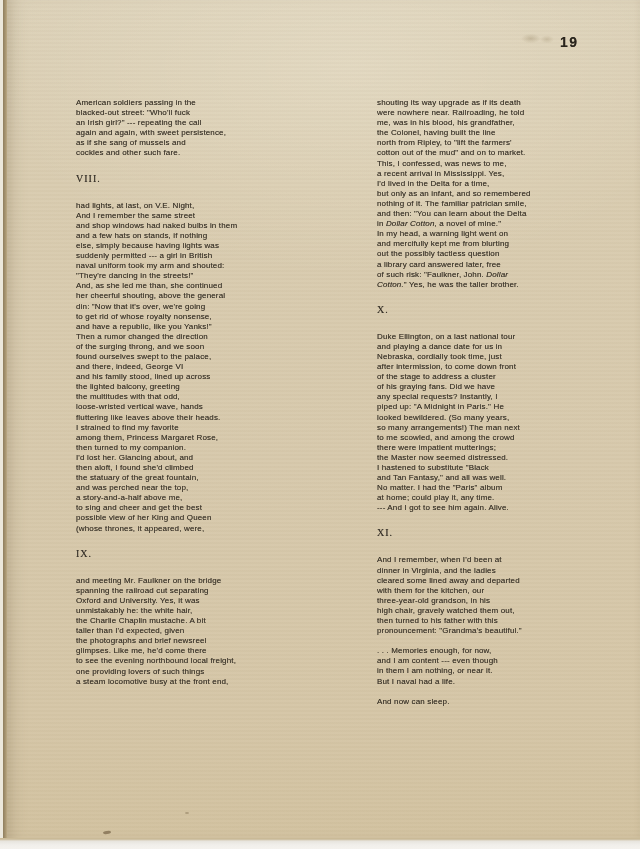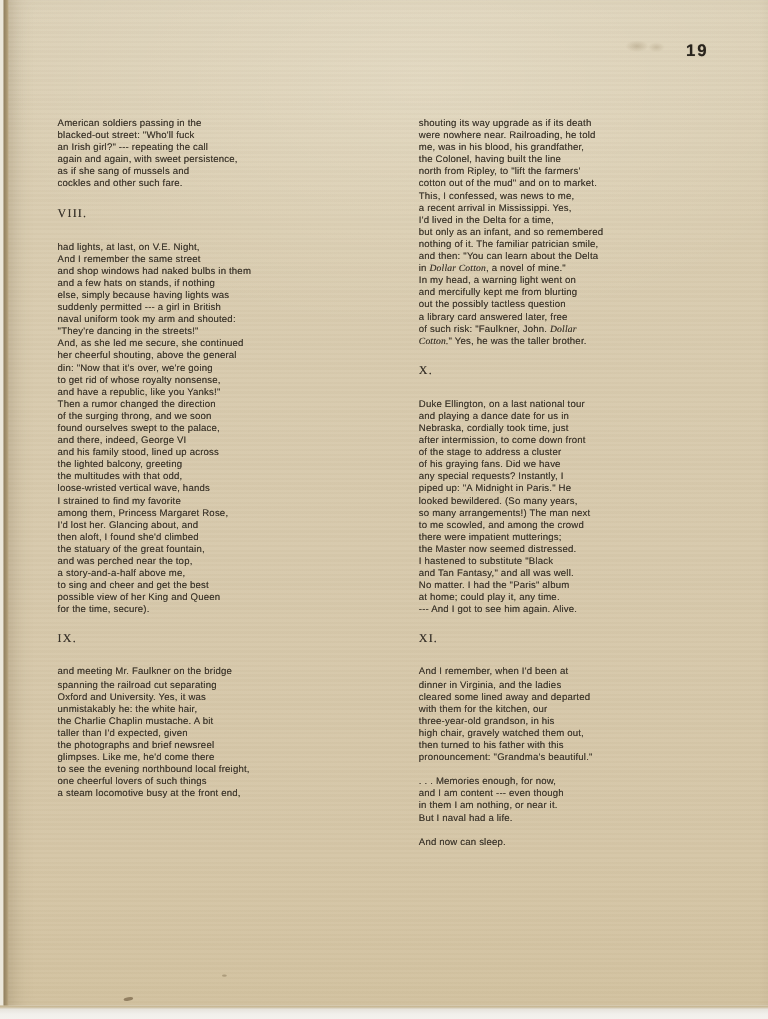--- a/index.html
+++ b/index.html
@@ -34,21 +34,21 @@
     position: absolute; left: 3px; top: 0; bottom: 0; width: 4px;
     background: linear-gradient(90deg, #8f7e5e, #a79571 60%, #bcaa85);
   }
   .bottom-strip {
     position: absolute; left: 0; bottom: 0; width: 640px; height: 11px;
     background: linear-gradient(180deg, #cdbd9a 0, #c7b794 1px, #e7e4dd 3px, #f1efeb 7px, #f4f2ee 100%);
   }
   .page-number {
     position: absolute;
     left: 560px; top: 34px; width: 42px;
-    text-align: center;
+    text-align: left;
     font-weight: bold;
     font-size: 14px;
     letter-spacing: 1.5px;
     color: #29241d;
     text-shadow: 0 0 0.6px rgba(41,36,29,0.55);
   }
   .ghost-smudge {
     position: absolute;
     left: 520px; top: 30px; width: 36px; height: 17px;
     background: radial-gradient(ellipse 14px 7px at 30% 50%, rgba(130,110,75,0.28), rgba(130,110,75,0) 70%),
@@ -66,36 +66,37 @@
     background: rgba(100,82,52,0.35);
   }
   .col {
     position: absolute;
     top: 98px;
     color: #3e372c;
     font-size: 8px;
     line-height: 10.1px;
     letter-spacing: 0.15px;
     text-shadow: 0 0 0.55px rgba(62,55,44,0.65);
+    margin-left: 28px;
   }
   .col-left  { left: 48px;  width: 278px; }
   .col-right { left: 349px; width: 270px; }
   .stanza .line { white-space: nowrap; }
   .section-heading {
     font-family: "Liberation Serif", serif;
     font-size: 10px;
     line-height: 14px;
     letter-spacing: 1px;
     color: #38322a;
     margin-top: 13px;
   }
   .col .section-heading + .stanza { margin-top: 15px; }
   .col .stanza + .stanza { margin-top: 10px; }
   .col-left .section-heading:first-of-type { margin-top: 26px; }
-  i { font-style: italic; font-family: Liberation Serif, serif; }
+  i { font-style: italic; }
 </style>
 </head>
 <body>
 
 <div class="page">
   <div class="page-texture"></div>
   <div class="edge-white"></div>
   <div class="edge-line"></div>
   <div class="ghost-smudge"></div>
   <div class="page-number">19</div>
@@ -111,56 +112,58 @@
       <div class="section-heading">VIII.</div>
       <div class="stanza">
         <div class="line">had lights, at last, on V.E. Night,</div>
         <div class="line">And I remember the same street</div>
         <div class="line">and shop windows had naked bulbs in them</div>
         <div class="line">and a few hats on stands, if nothing</div>
         <div class="line">else, simply because having lights was</div>
         <div class="line">suddenly permitted --- a girl in British</div>
         <div class="line">naval uniform took my arm and shouted:</div>
         <div class="line">"They're dancing in the streets!"</div>
-        <div class="line">And, as she led me secure, she continued</div>
+        <div class="line">And, as she led me than, she continued</div>
         <div class="line">her cheerful shouting, above the general</div>
         <div class="line">din: "Now that it's over, we're going</div>
         <div class="line">to get rid of whose royalty nonsense,</div>
         <div class="line">and have a republic, like you Yanks!"</div>
         <div class="line">Then a rumor changed the direction</div>
         <div class="line">of the surging throng, and we soon</div>
         <div class="line">found ourselves swept to the palace,</div>
         <div class="line">and there, indeed, George VI</div>
         <div class="line">and his family stood, lined up across</div>
         <div class="line">the lighted balcony, greeting</div>
         <div class="line">the multitudes with that odd,</div>
         <div class="line">loose-wristed vertical wave, hands</div>
+        <div class="line">fluttering like leaves above their heads.</div>
         <div class="line">I strained to find my favorite</div>
         <div class="line">among them, Princess Margaret Rose,</div>
+        <div class="line">then turned to my companion.</div>
         <div class="line">I'd lost her. Glancing about, and</div>
         <div class="line">then aloft, I found she'd climbed</div>
         <div class="line">the statuary of the great fountain,</div>
         <div class="line">and was perched near the top,</div>
         <div class="line">a story-and-a-half above me,</div>
         <div class="line">to sing and cheer and get the best</div>
         <div class="line">possible view of her King and Queen</div>
-        <div class="line">for the time, secure).</div>
+        <div class="line">(whose thrones, it appeared, were,</div>
       </div>
       <div class="section-heading">IX.</div>
       <div class="stanza">
         <div class="line">and meeting Mr. Faulkner on the bridge</div>
         <div class="line">spanning the railroad cut separating</div>
         <div class="line">Oxford and University. Yes, it was</div>
         <div class="line">unmistakably he: the white hair,</div>
         <div class="line">the Charlie Chaplin mustache. A bit</div>
         <div class="line">taller than I'd expected, given</div>
         <div class="line">the photographs and brief newsreel</div>
         <div class="line">glimpses. Like me, he'd come there</div>
         <div class="line">to see the evening northbound local freight,</div>
-        <div class="line">one cheerful lovers of such things</div>
+        <div class="line">one providing lovers of such things</div>
         <div class="line">a steam locomotive busy at the front end,</div>
       </div>
     </div>
   <div class="col col-right">
       <div class="stanza">
         <div class="line">shouting its way upgrade as if its death</div>
         <div class="line">were nowhere near. Railroading, he told</div>
         <div class="line">me, was in his blood, his grandfather,</div>
         <div class="line">the Colonel, having built the line</div>
         <div class="line">north from Ripley, to "lift the farmers'</div>

